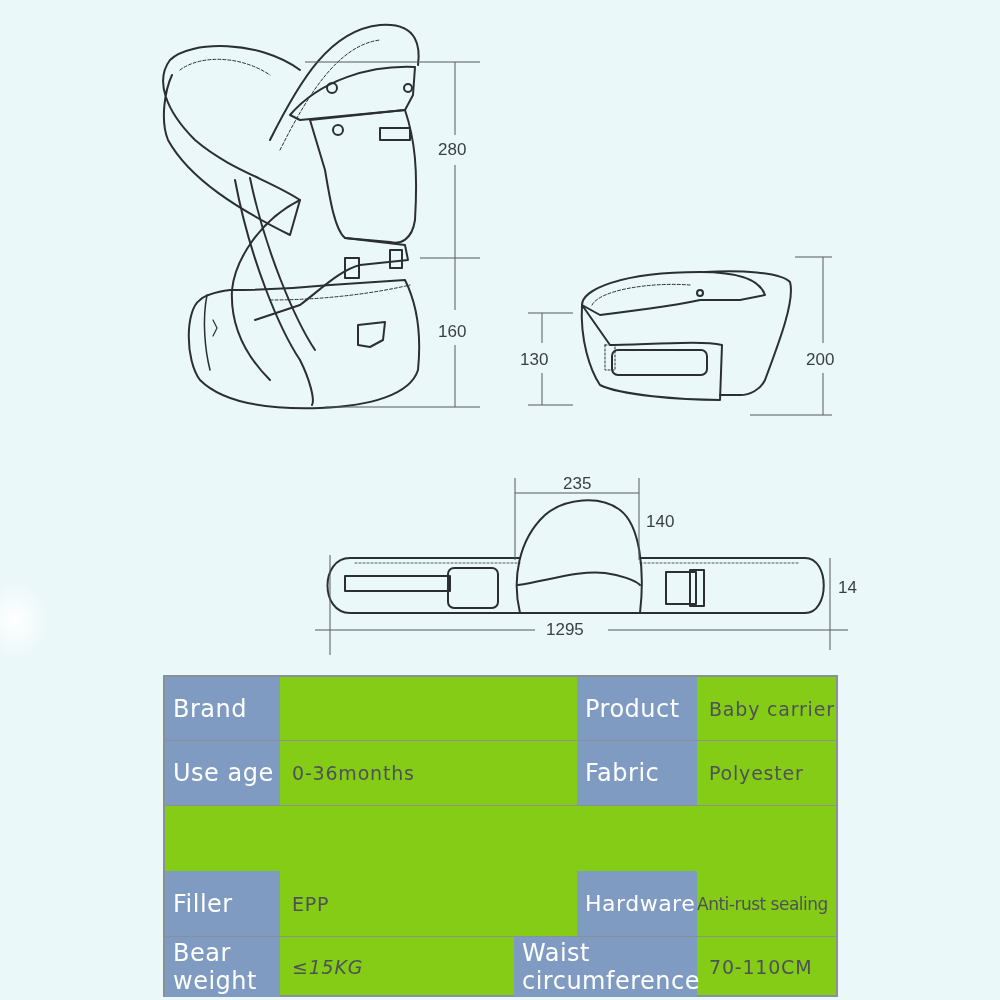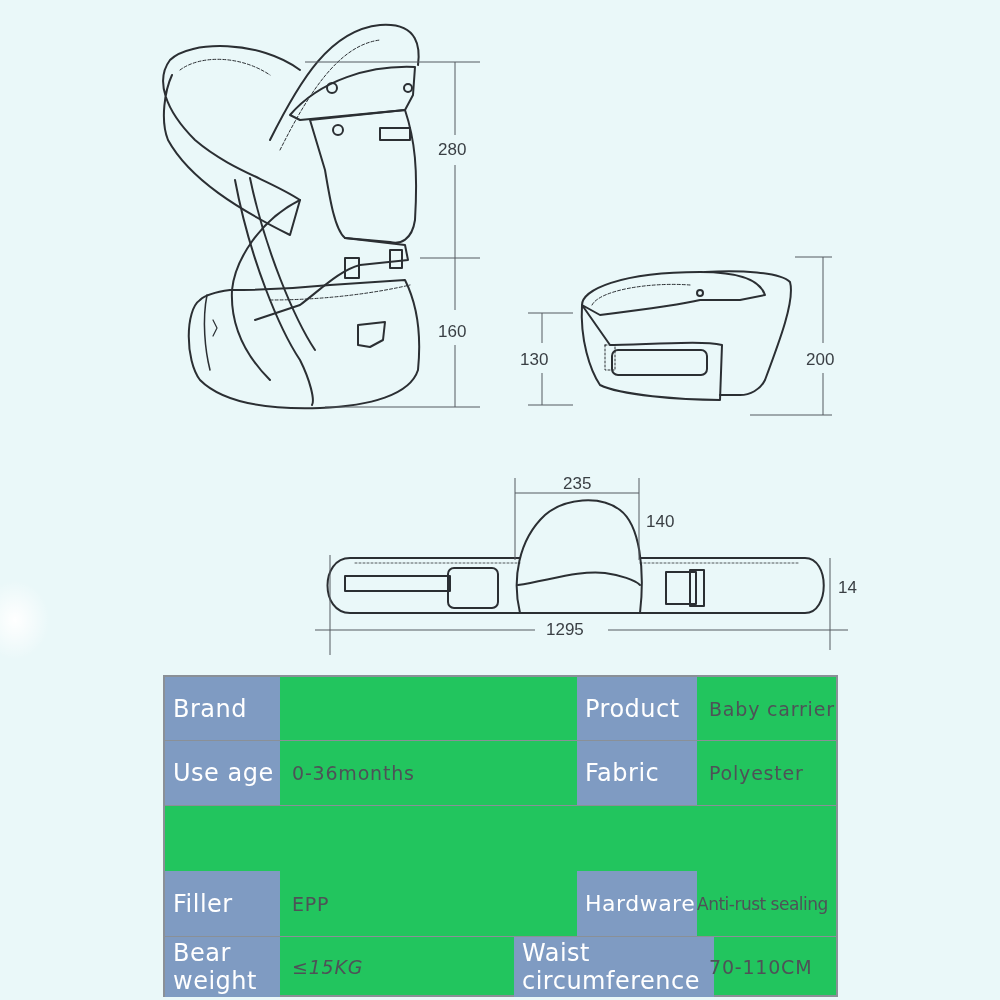--- a/index.html
+++ b/index.html
@@ -7,21 +7,21 @@
     width:1000px; height:1000px; overflow:hidden; position:relative;
     background:#eaf8f9;
     font-family:"DejaVu Sans", "Liberation Sans", sans-serif;
   }
   .drawing { position:absolute; left:0; top:0; width:1000px; height:660px; }
   .dim-label { position:absolute; font-size:17px; color:#3a3f44; font-family:"Liberation Sans", sans-serif; }
   .haze { position:absolute; left:0; top:580px; width:50px; height:80px;
     background:radial-gradient(ellipse at 30% 50%, #ffffff 0%, rgba(255,255,255,0) 70%); }
 
   .spec-table { position:absolute; left:163px; top:675px; width:675px; height:322px;
-    border:2px solid #8a9097; box-sizing:border-box; background:#22c55e; }
+    border:2px solid #8a9097; box-sizing:border-box; background:#84cc16; }
   .row { position:absolute; left:0; width:671px; border-bottom:1.5px solid #8a9097; box-sizing:border-box; }
   .row:last-child { border-bottom:none; }
   .cell { position:absolute; top:0; bottom:0; display:flex; align-items:center; box-sizing:border-box; }
   .hdr { background:#7f9bc2; color:#ffffff; font-size:24px; padding-left:8px; letter-spacing:0.5px; }
   .val { color:#4e5257; font-size:19px; padding-left:12px; letter-spacing:0.8px; }
   .hdr.two { line-height:28px; font-size:24px; align-items:center; }
 </style>
 </head>
 <body>
 
@@ -140,19 +140,19 @@
     <div class="cell val" style="left:115px;width:297px;">EPP</div>
     <div class="cell hdr" style="left:412px;width:120px;font-size:22px;">Hardware</div>
     <div class="cell val" style="left:532px;width:139px;font-size:17px;padding-left:0;letter-spacing:-0.5px;">Anti-rust sealing</div>
   </div>
   <div class="row" style="top:260px;height:60px;">
     <div class="cell hdr two" style="left:0;width:115px;flex-direction:column;align-items:flex-start;justify-content:center;">
       <span>Bear</span>
       <span>weight</span>
     </div>
     <div class="cell val" style="left:115px;width:234px;font-style:italic;">≤15KG</div>
-    <div class="cell hdr two" style="left:349px;width:200px;flex-direction:column;align-items:flex-start;justify-content:center;">
+    <div class="cell hdr two" style="left:349px;width:183px;flex-direction:column;align-items:flex-start;justify-content:center;">
       <span>Waist</span>
       <span>circumference</span>
     </div>
     <div class="cell val" style="left:532px;width:154px;">70-110CM</div>
   </div>
 </div>
 
 </body></html>

